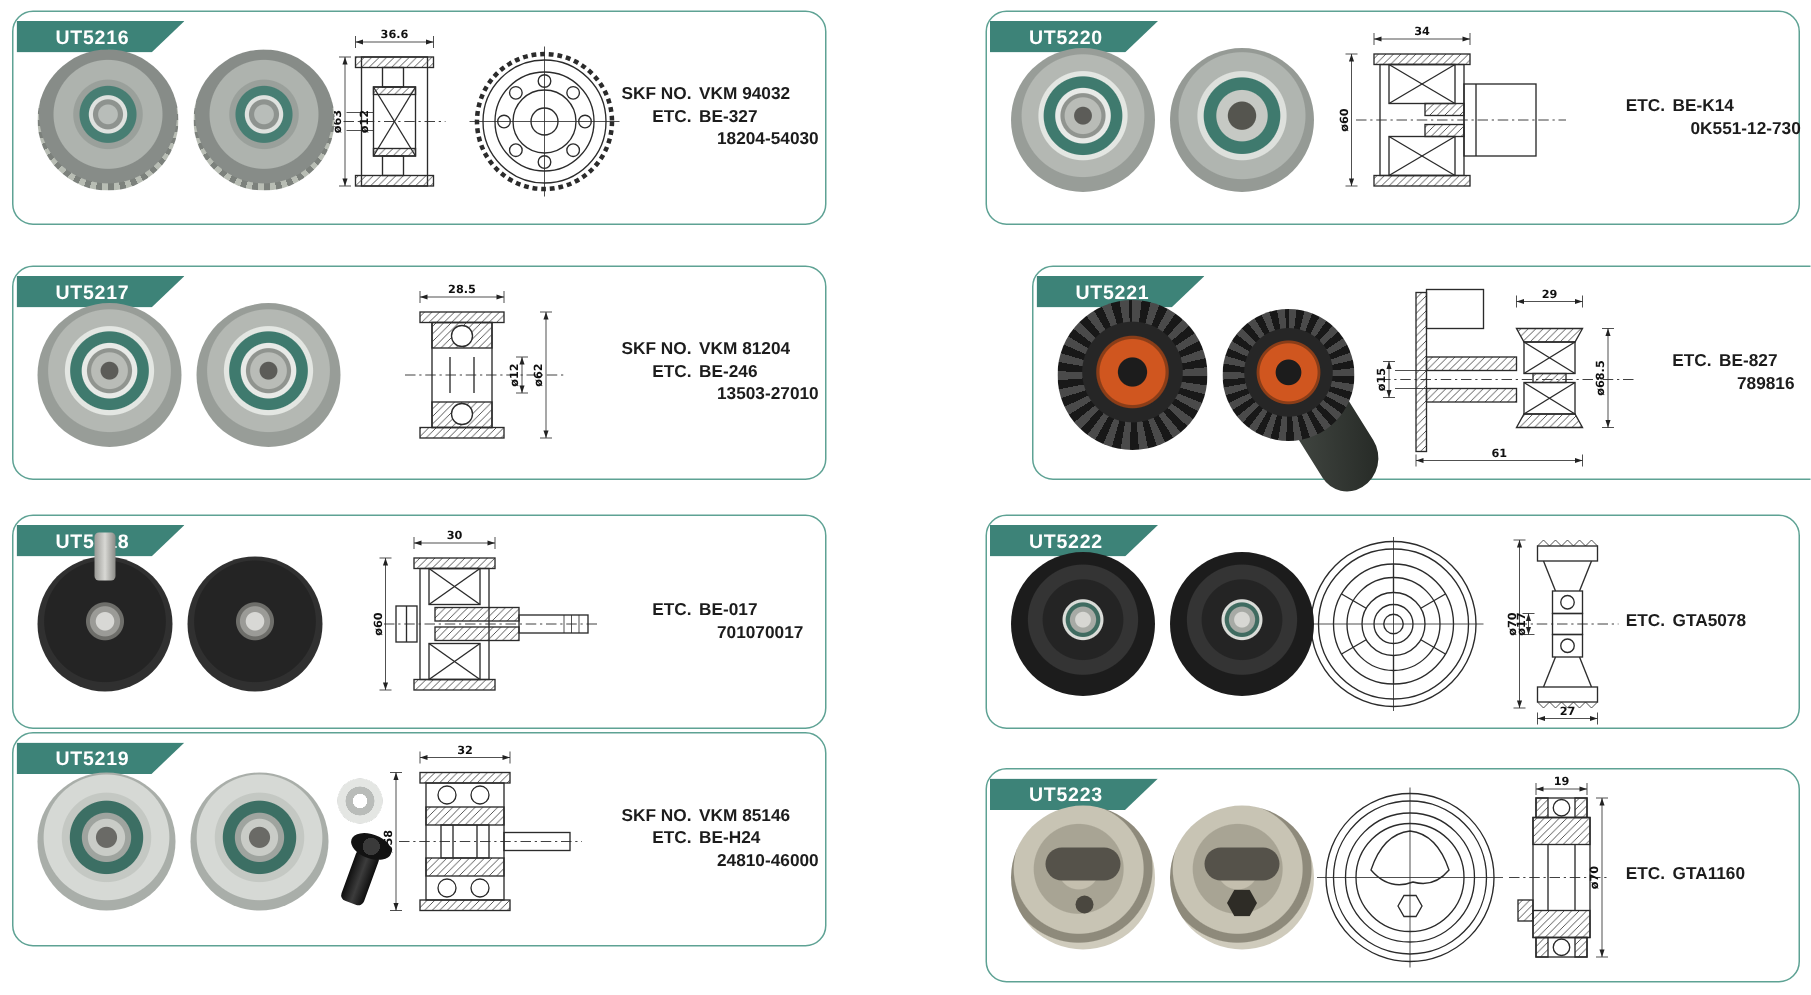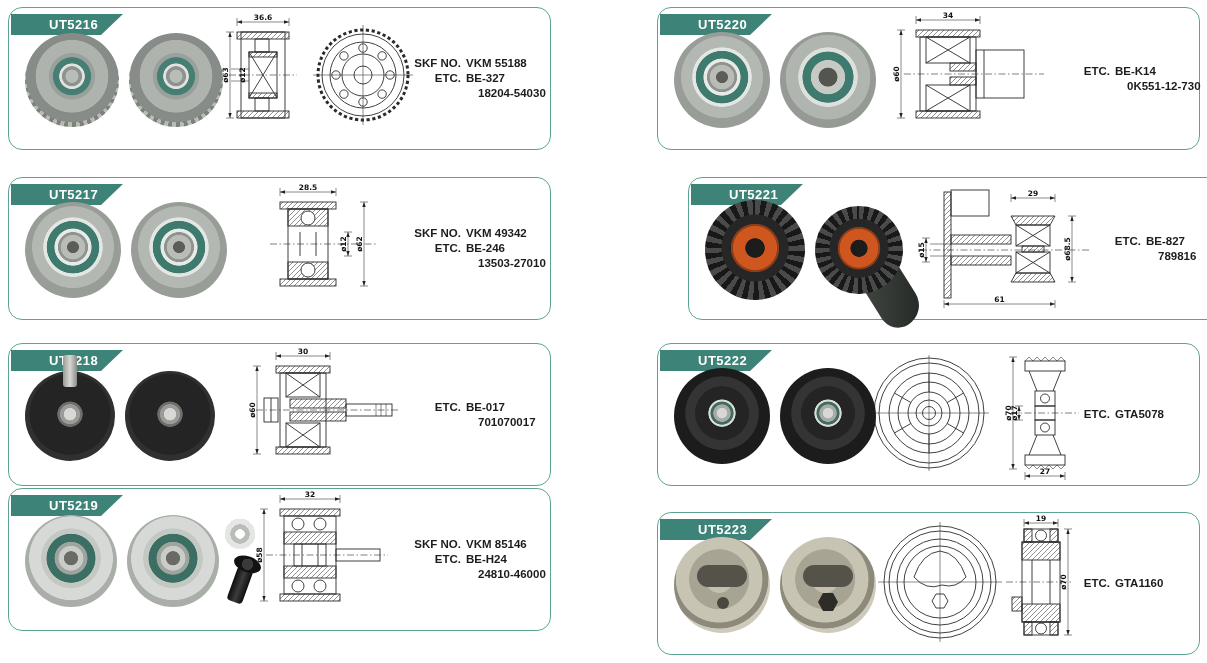--- a/index.html
+++ b/index.html
@@ -1,25 +1,25 @@
 <!DOCTYPE html>
 <html><head>
 <meta charset="utf-8">
 <style>
   html,body{margin:0;padding:0;background:#fff;}
   body{width:1207px;height:663px;position:relative;font-family:"Liberation Sans",sans-serif;}
 
   .card{position:absolute;width:543px;height:143px;border:1.5px solid var(--border,#5ea294);
         border-radius:14px;background:#fff;box-sizing:border-box;}
   .tab{position:absolute;left:2px;top:6px;width:112px;height:21px;background:var(--tab,#3d8378);
-       color:var(--tabtext,#fff);font-weight:bold;font-size:13px;line-height:21px;padding-left:38px;
+       color:var(--tabtext,#fff);font-weight:bold;font-size:13px;line-height:21px;padding-left:26px;
        box-sizing:border-box;letter-spacing:.5px;
        clip-path:polygon(0 0,100% 0,calc(100% - 22px) 100%,0 100%);}
   .photos{position:absolute;left:16px;top:8px;width:198px;height:128px;display:flex;align-items:center;gap:10px;}
-  .drawzone{position:absolute;left:216px;top:2px;width:200px;height:139px;display:flex;justify-content:center;}
+  .drawzone{position:absolute;left:216px;top:2px;width:200px;height:139px;display:flex;align-items:center;justify-content:center;}
   .refs{position:absolute;left:400px;top:0;width:140px;height:100%;display:flex;flex-direction:column;
         justify-content:center;font-size:11.5px;font-weight:bold;color:var(--text,#1c1c1c);line-height:15px;}
   .ref-row{display:flex;}
   .ref-label{width:52px;text-align:right;margin-right:5px;flex:none;white-space:nowrap;}
   .ref-value{white-space:nowrap;}
   .ref-label:empty + .ref-value{padding-left:12px;}
 
   
   svg.draw{overflow:visible;}
   .draw *{stroke:#2b2b2b;fill:none;stroke-width:.9;}
@@ -143,21 +143,21 @@
         <circle cx="138" cy="38" r="4.2"></circle>
           <circle cx="157.1" cy="45.9" r="4.2"></circle>
         <line class="thin" x1="88" y1="65" x2="188" y2="65"></line>
         <line class="thin" x1="138" y1="15" x2="138" y2="115"></line>
       </g>
     </svg>
   </div>
   <div class="refs">
     <div class="ref-row">
         <span class="ref-label">SKF NO.</span>
-        <span class="ref-value">VKM 55188</span>
+        <span class="ref-value">VKM 94032</span>
       </div>
     <div class="ref-row">
         <span class="ref-label">ETC.</span>
         <span class="ref-value">BE-327</span>
       </div>
     <div class="ref-row">
         <span class="ref-label"></span>
         <span class="ref-value">18204-54030</span>
       </div>
   </div>
@@ -205,21 +205,21 @@
           <line x1="100" y1="22" x2="108" y2="22" class="dl"></line>
           <line x1="100" y1="106" x2="108" y2="106" class="dl"></line>
           <polygon points="104,22 102.3,27 105.7,27" class="ar"></polygon>
           <polygon points="104,106 102.3,101 105.7,101" class="ar"></polygon>
         </g>
     </svg>
   </div>
   <div class="refs">
     <div class="ref-row">
         <span class="ref-label">SKF NO.</span>
-        <span class="ref-value">VKM 49342</span>
+        <span class="ref-value">VKM 81204</span>
       </div>
     <div class="ref-row">
         <span class="ref-label">ETC.</span>
         <span class="ref-value">BE-246</span>
       </div>
     <div class="ref-row">
         <span class="ref-label"></span>
         <span class="ref-value">13503-27010</span>
       </div>
   </div>

